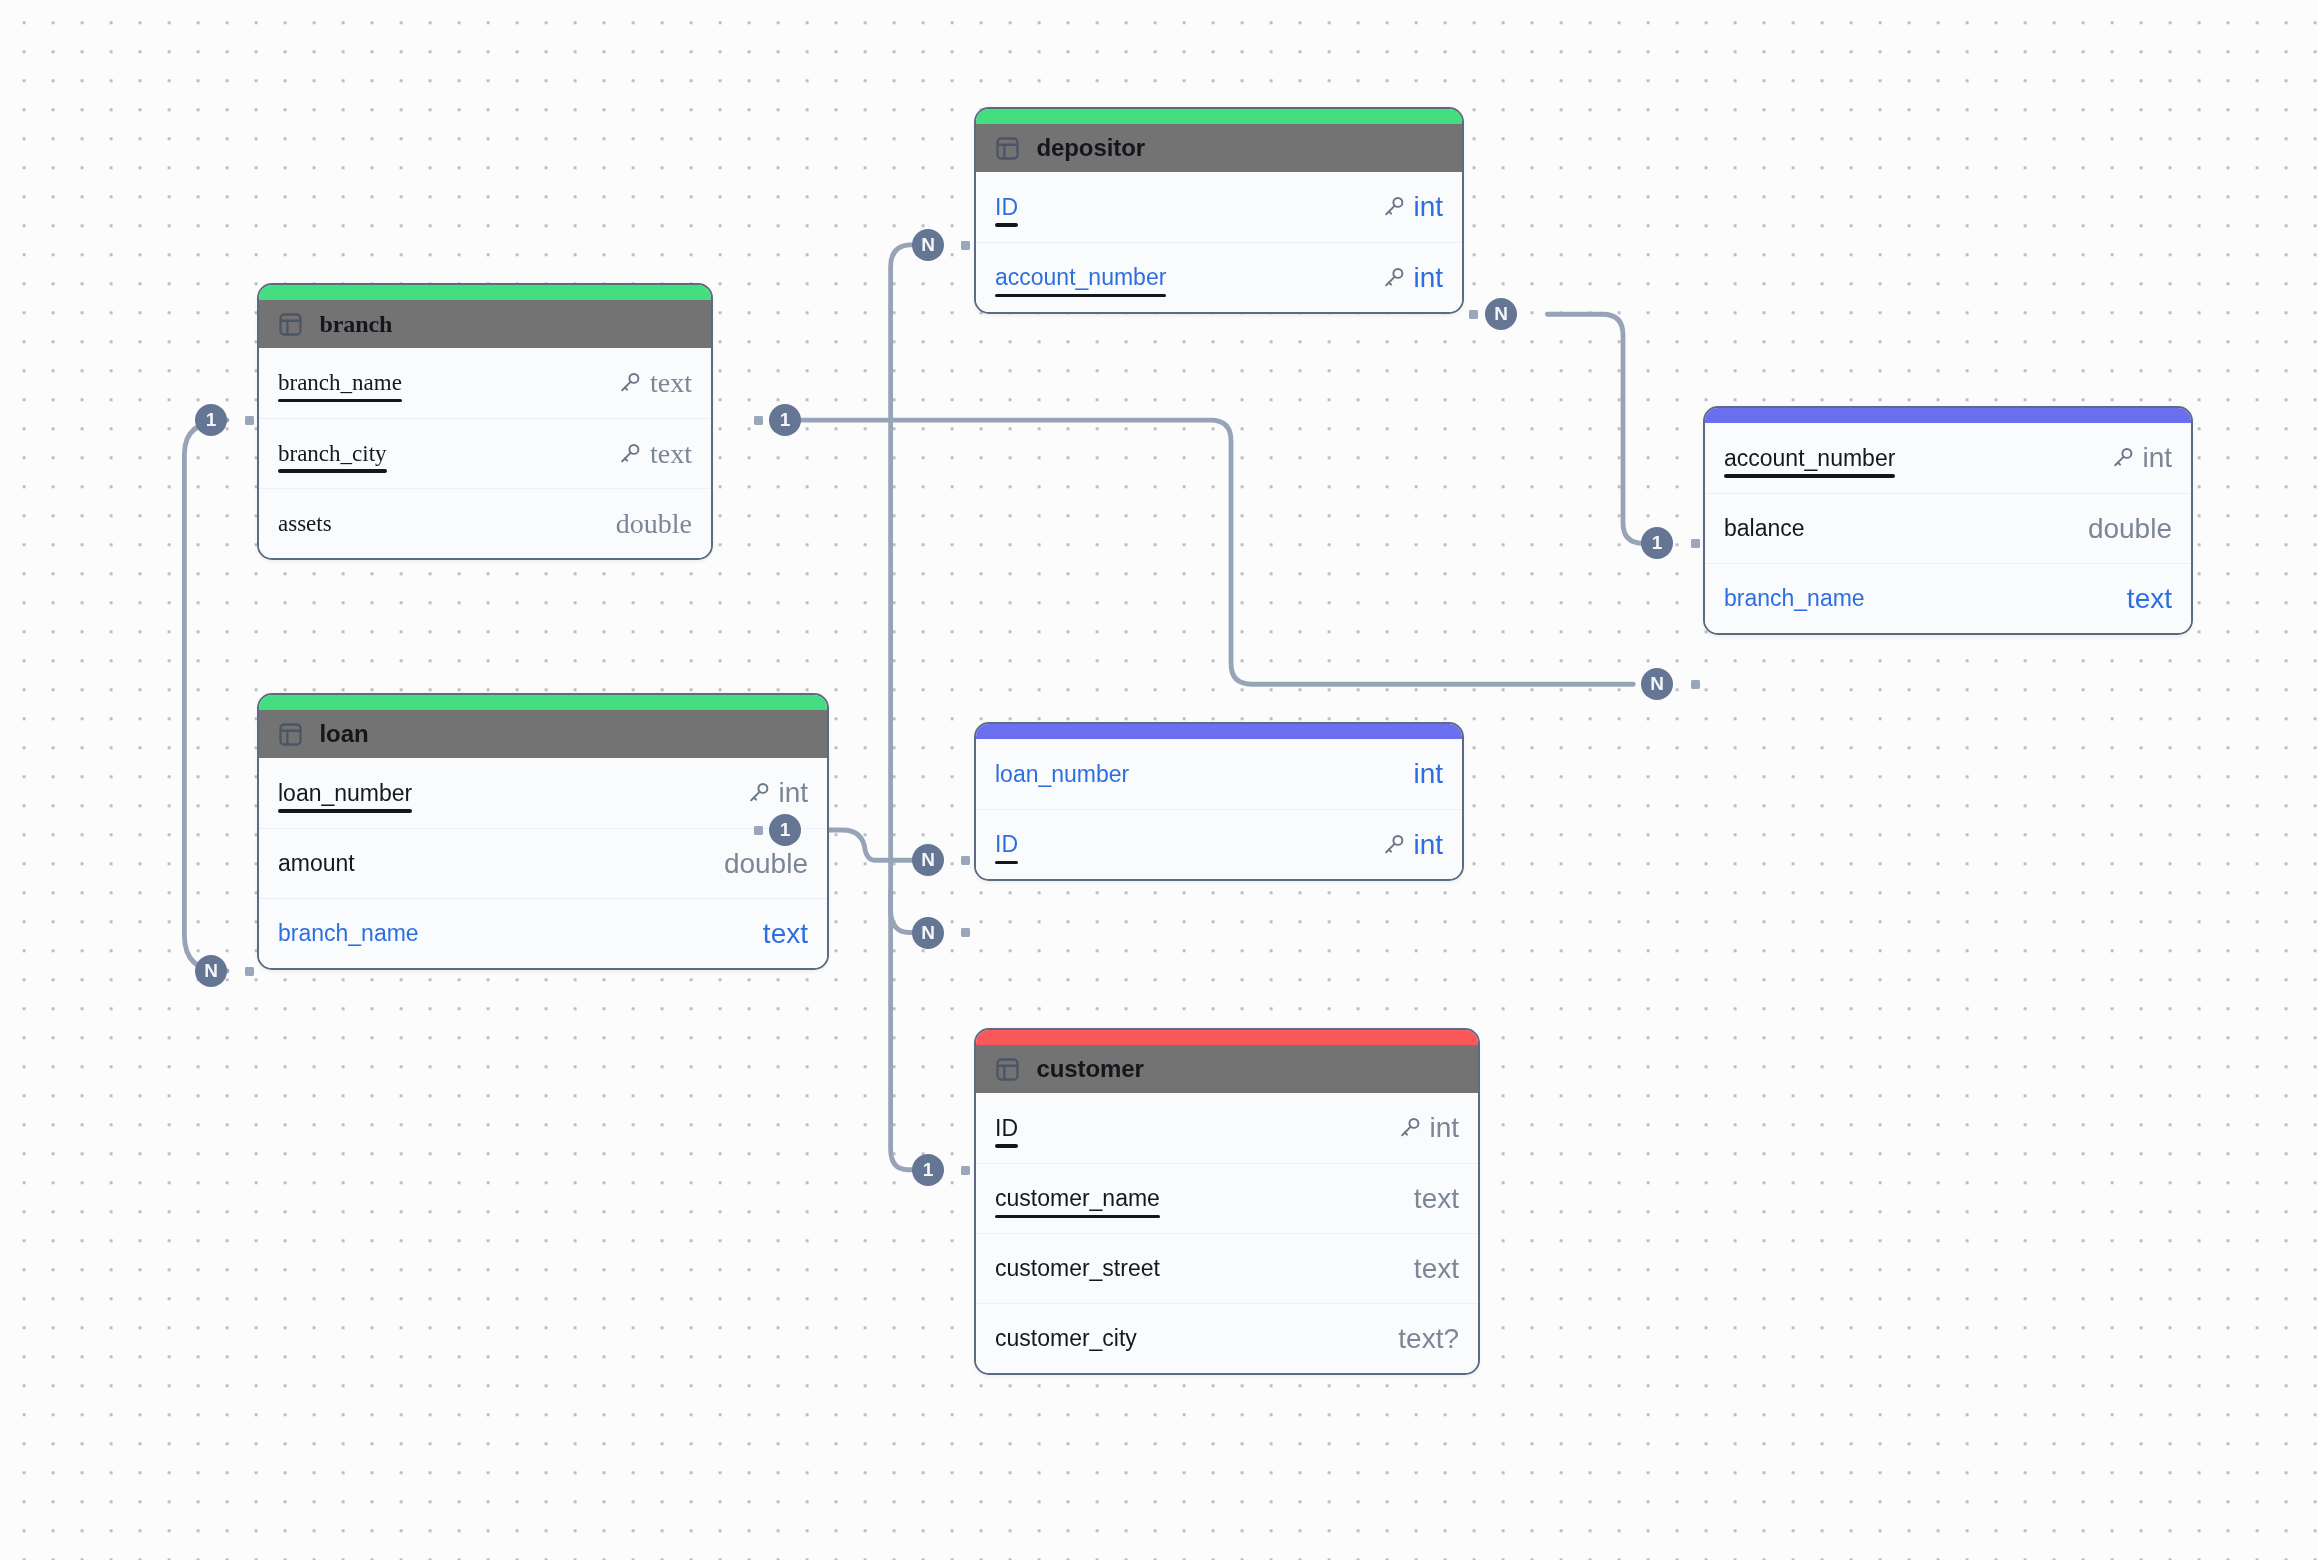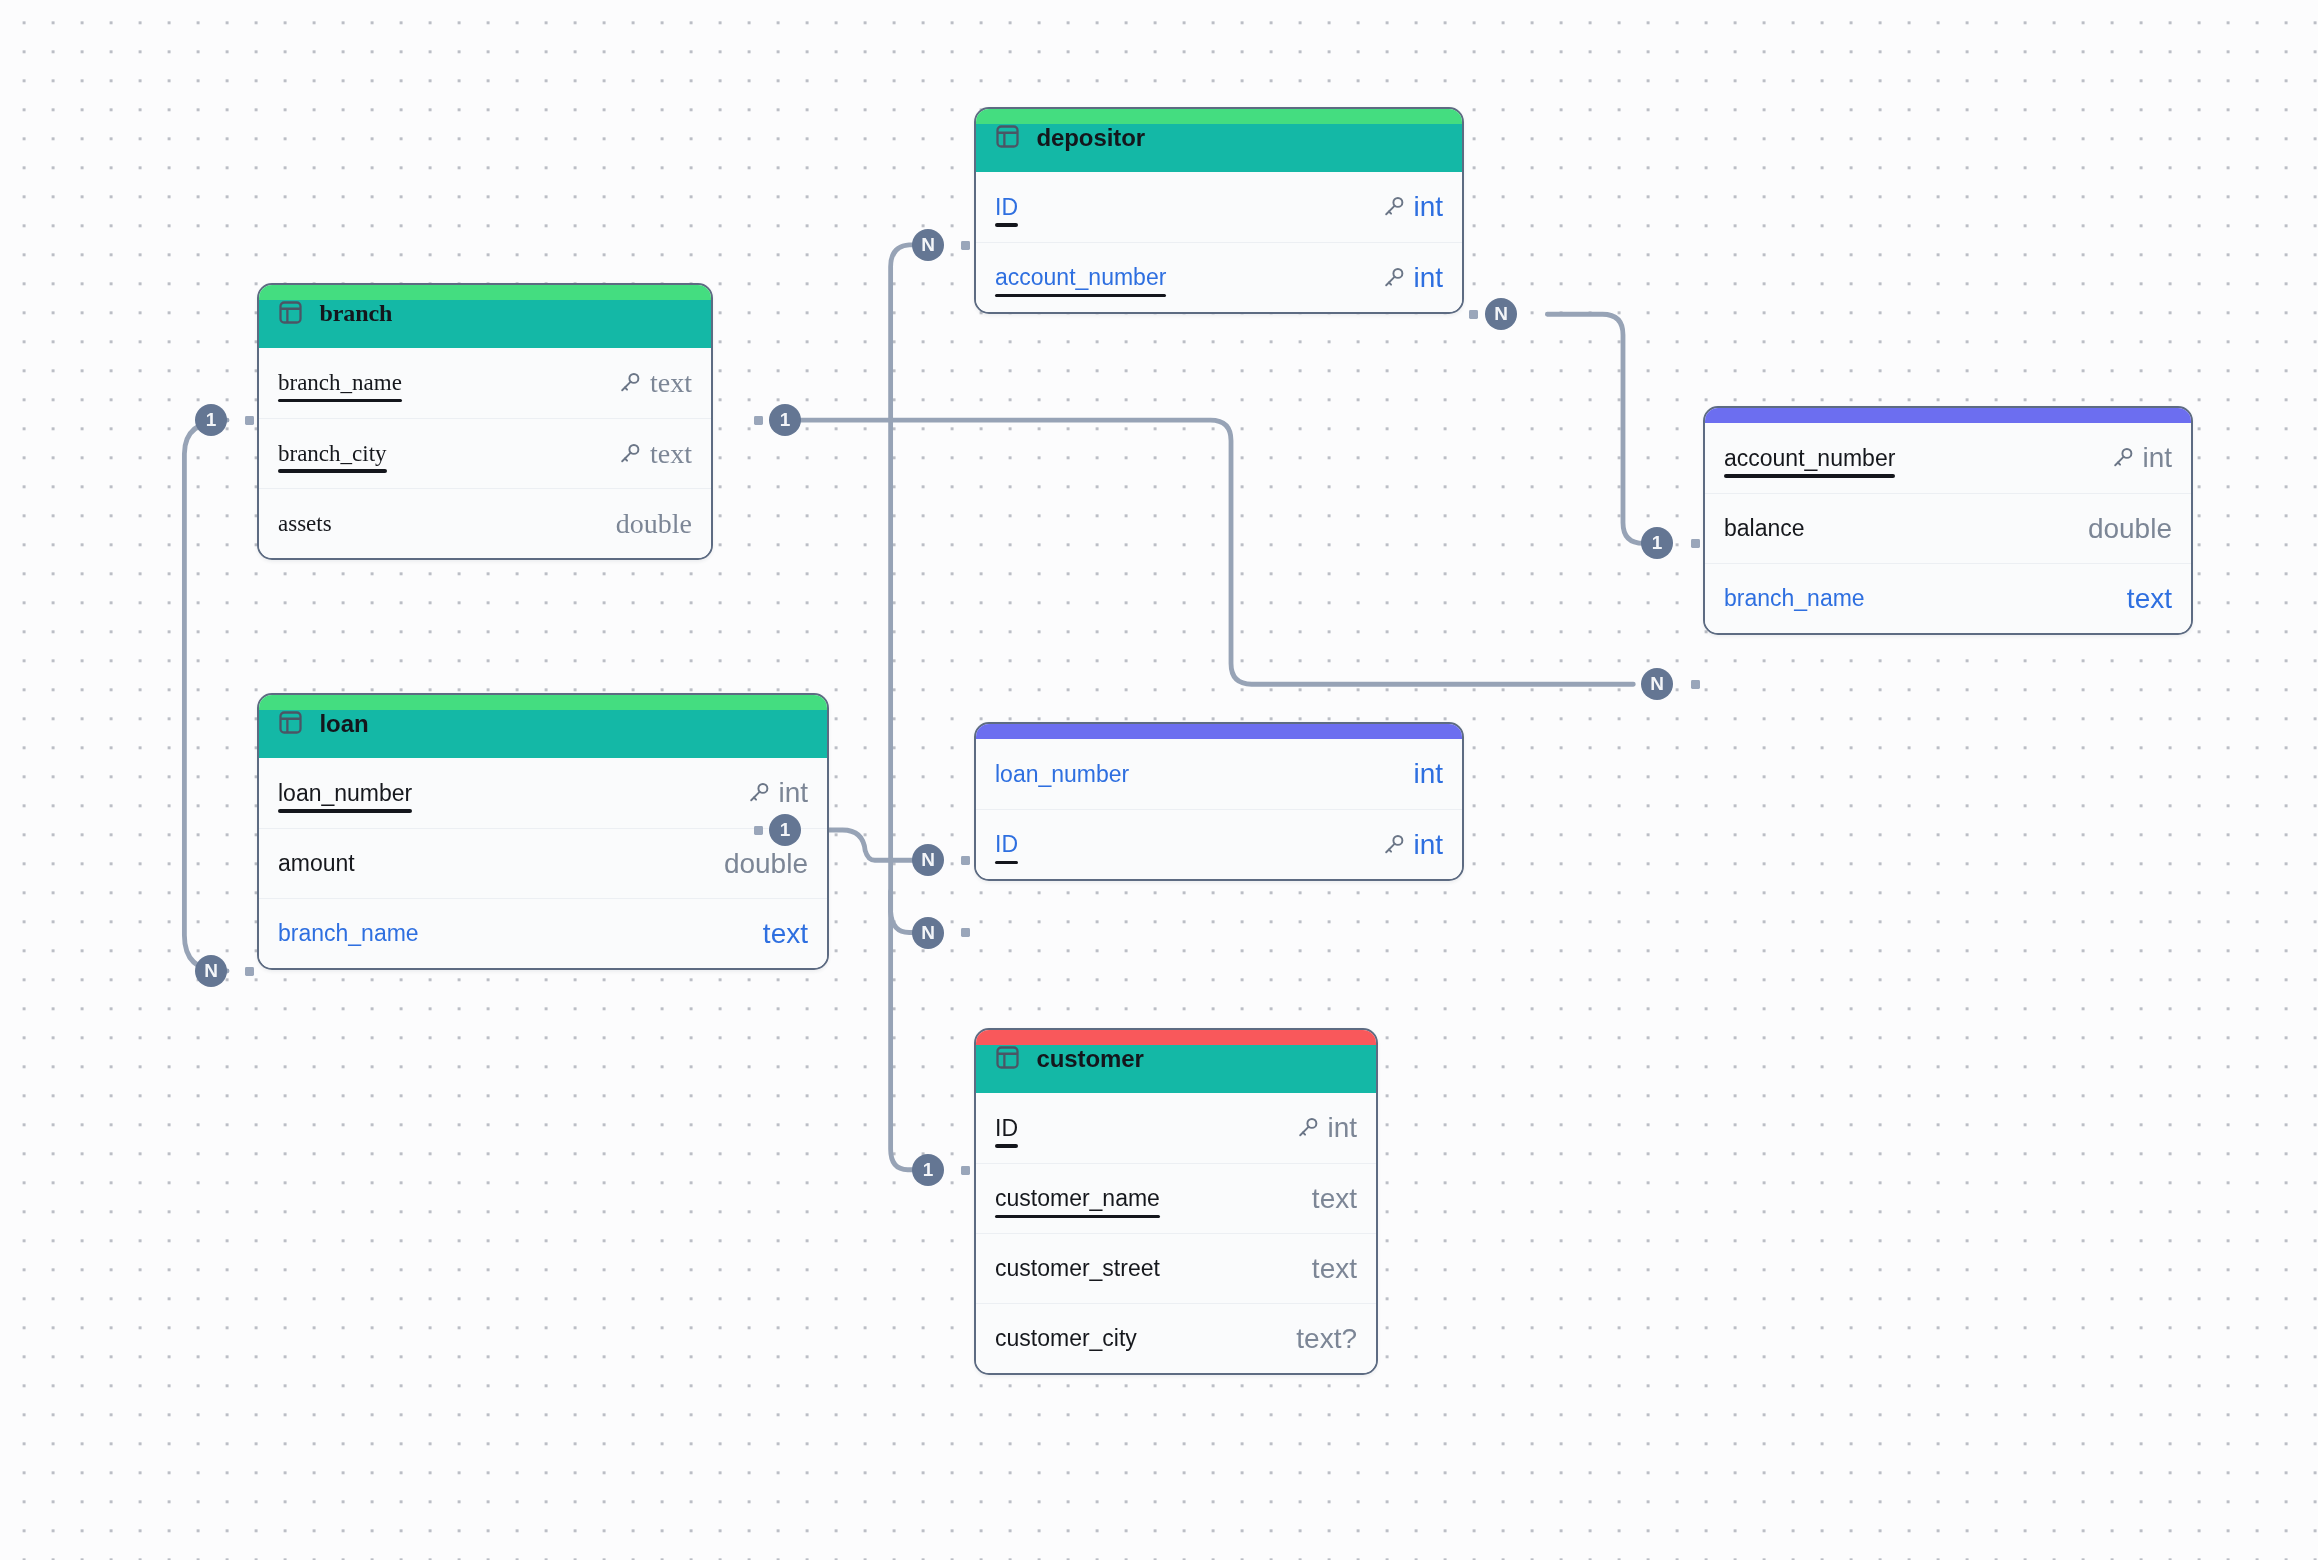--- a/index.html
+++ b/index.html
@@ -38,22 +38,23 @@
     background: #fafbfc;
     box-sizing: border-box;
     overflow: hidden;
     box-shadow: 0 1.4px 3.4px rgba(40,50,70,0.07);
   }
   .accent-bar {
     height: 15px;
     width: 100%;
   }
   .tbl-header {
-    background: #14b8a6;
+    background: #737373;
     display: flex;
+    align-items: center;
     height: 48px;
     padding: 0 0 0 19px;
     box-sizing: border-box;
   }
   .tbl-icon {
     width: 25px;
     height: 25px;
     flex: 0 0 25px;
     margin-right: 16.5px;
     display: block;
@@ -313,21 +314,21 @@
           <circle cx="16.3" cy="7.6" r="4.6" fill="none" stroke="#6b7687" stroke-width="2"></circle>
           <path d="M13.1 10.9 L4.3 19.7" fill="none" stroke="#6b7687" stroke-width="2" stroke-linecap="round"></path>
           <path d="M7.1 16.9 L9.3 19.1" fill="none" stroke="#6b7687" stroke-width="2" stroke-linecap="round"></path>
         </svg>
         <span class="col-type blue">int</span>
       </span>
     </div>
   </div>
 </div>
 
-<div class="erd-table" style="left:974px; top:1028px; width:404px;">
+<div class="erd-table" style="left:974px; top:1028px; width:506px;">
   <div class="accent-bar" style="background:#f9585b"></div>
   <div class="tbl-header">
     <svg class="tbl-icon" viewBox="0 0 24 24">
       <rect x="2.4" y="2.4" width="19.2" height="19.2" rx="3.6" fill="none" stroke="#4b5565" stroke-width="2.2"></rect>
       <line x1="2.4" y1="8.4" x2="21.6" y2="8.4" stroke="#4b5565" stroke-width="2.2"></line>
       <line x1="9" y1="8.4" x2="9" y2="21.6" stroke="#4b5565" stroke-width="2.2"></line>
     </svg>
     <span class="tbl-title">customer</span>
   </div>
   <div class="tbl-rows">

